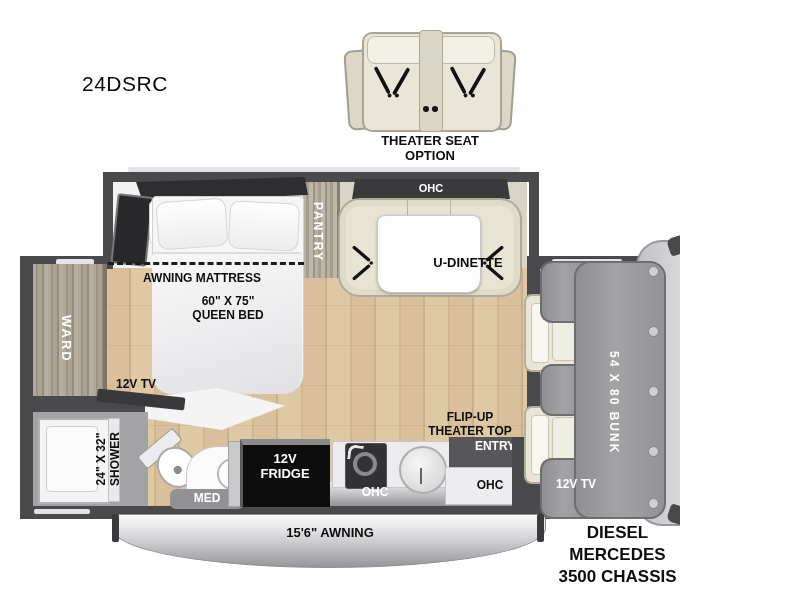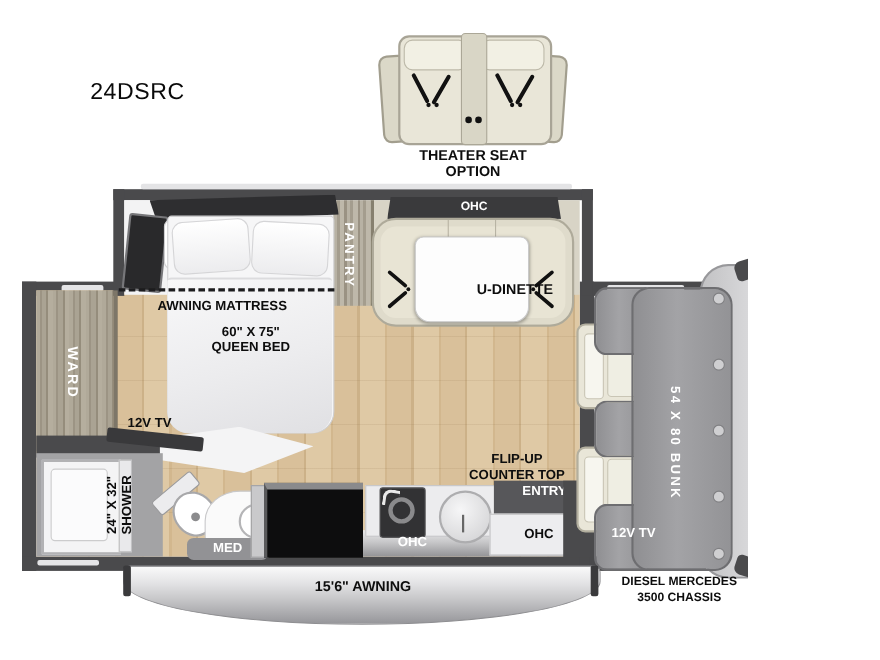--- a/index.html
+++ b/index.html
@@ -137,36 +137,38 @@
   <div class="abs" style="left:186px;top:446px;width:68px;height:58px;background:#fafafa;border:1px solid #c8c8ca;border-radius:46% 22% 50% 30%;"></div>
   <div class="abs" style="left:217px;top:458px;width:28px;height:28px;background:#ffffff;border:2px solid #b5b5b7;border-radius:50%;"></div>
   <div class="abs" style="left:229px;top:470px;width:5px;height:5px;border-radius:50%;background:#88888a;"></div>
   <div class="abs" style="left:170px;top:489px;width:74px;height:20px;background:#929295;border-radius:6px;"></div>
   <div class="lbl white" style="left:170px;top:492px;width:74px;">MED</div>
 
   <div class="abs" style="left:238px;top:482px;width:300px;height:24px;background:linear-gradient(180deg,#e9e9ea,#c7c7c9 45%,#939396);"></div>
   <div class="abs" style="left:332px;top:441px;width:180px;height:45px;background:#ececee;border:1px solid #c5c5c7;"></div>
   <div class="abs" style="left:228px;top:441px;width:14px;height:64px;background:#c9c9cb;border:1px solid #a2a2a4;"></div>
   <div class="abs" style="left:240px;top:439px;width:90px;height:68px;background:#0d0d0e;border-top:6px solid #8a8a8c;border-left:3px solid #5a5a5c;box-sizing:border-box;"></div>
+  <div class="lbl white" style="left:240px;top:452px;width:90px;font-size:13px;">12V
+FRIDGE</div>
   <div class="abs" style="left:345px;top:443px;width:40px;height:44px;background:#323234;border:1px solid #565658;border-radius:3px;"></div>
   <div class="abs" style="left:353px;top:452px;width:24px;height:24px;border:4px solid #8a8a8c;border-radius:50%;box-sizing:border-box;"></div>
   <div class="abs" style="left:348px;top:445px;width:12px;height:12px;border-top:3px solid #e8e8e8;border-left:3px solid #e8e8e8;border-radius:50% 0 0 0;transform:rotate(8deg);"></div>
   <div class="lbl white" style="left:343px;top:486px;width:64px;">OHC</div>
   <div class="abs" style="left:399px;top:446px;width:44px;height:44px;border-radius:50%;border:2px solid #adadaf;
               background:radial-gradient(circle at 40% 35%,#f6f6f7,#cfcfd1);"></div>
   <div class="abs" style="left:420px;top:468px;width:2px;height:16px;background:#666;"></div>
 
   <div class="abs" style="left:449px;top:437px;width:90px;height:30px;background:#57575a;"></div>
   <div class="lbl white" style="left:453px;top:440px;width:84px;">ENTRY</div>
   <div class="abs" style="left:445px;top:467px;width:84px;height:36px;background:#ededef;border:1px solid #c2c2c4;"></div>
   <div class="lbl" style="left:458px;top:479px;width:64px;">OHC</div>
   <div class="wall" style="left:512px;top:437px;width:30px;height:70px;"></div>
 
   <div class="lbl" style="left:408px;top:411px;width:124px;">FLIP-UP
-COUNTER TOP</div>
+THEATER TOP</div>
 
   <div class="seat" style="left:524px;top:294px;width:62px;height:74px;">
     <div class="back"></div>
     <div class="cush"></div>
   </div>
   <div class="seat" style="left:524px;top:406px;width:62px;height:74px;">
     <div class="back"></div>
     <div class="cush"></div>
   </div>
 
@@ -186,21 +188,21 @@
   <div class="abs bunkpiece" style="left:540px;top:364px;width:46px;height:48px;border-right:0;border-radius:12px 0 0 12px;"></div>
   <div class="abs bunkpiece" style="left:540px;top:458px;width:46px;height:57px;border-right:0;border-radius:12px 0 0 12px;"></div>
   <div class="abs bunkpiece" style="left:574px;top:261px;width:88px;height:254px;border-radius:16px;"></div>
   <div class="hinge" style="left:648px;top:266px;"></div>
   <div class="hinge" style="left:648px;top:326px;"></div>
   <div class="hinge" style="left:648px;top:386px;"></div>
   <div class="hinge" style="left:648px;top:446px;"></div>
   <div class="hinge" style="left:648px;top:498px;"></div>
   <div class="lbl white vtext" style="left:606px;top:336px;height:134px;font-size:12px;">54 X 80 BUNK</div>
   <div class="lbl white" style="left:546px;top:478px;width:60px;">12V TV</div>
-  <div class="lbl" style="left:545px;top:522px;width:145px;font-size:11px;line-height:1.3;">DIESEL MERCEDES
+  <div class="lbl" style="left:545px;top:522px;width:145px;font-size:17px;line-height:1.3;">DIESEL MERCEDES
 3500 CHASSIS</div>
 
   <div class="abs" style="left:112px;top:514px;width:432px;height:52px;
               background:linear-gradient(180deg,#fafafa 0%,#e2e2e4 30%,#c9c9cb 55%,#96969a 100%);
               border:1px solid #8e8e91;border-radius:6px 6px 220px 220px / 6px 6px 40px 40px;"></div>
   <div class="abs" style="left:112px;top:514px;width:7px;height:28px;background:#3a3a3c;border-radius:2px;"></div>
   <div class="abs" style="left:537px;top:514px;width:7px;height:28px;background:#3a3a3c;border-radius:2px;"></div>
   <div class="lbl" style="left:240px;top:526px;width:180px;font-size:13px;">15'6" AWNING</div>
 
 

